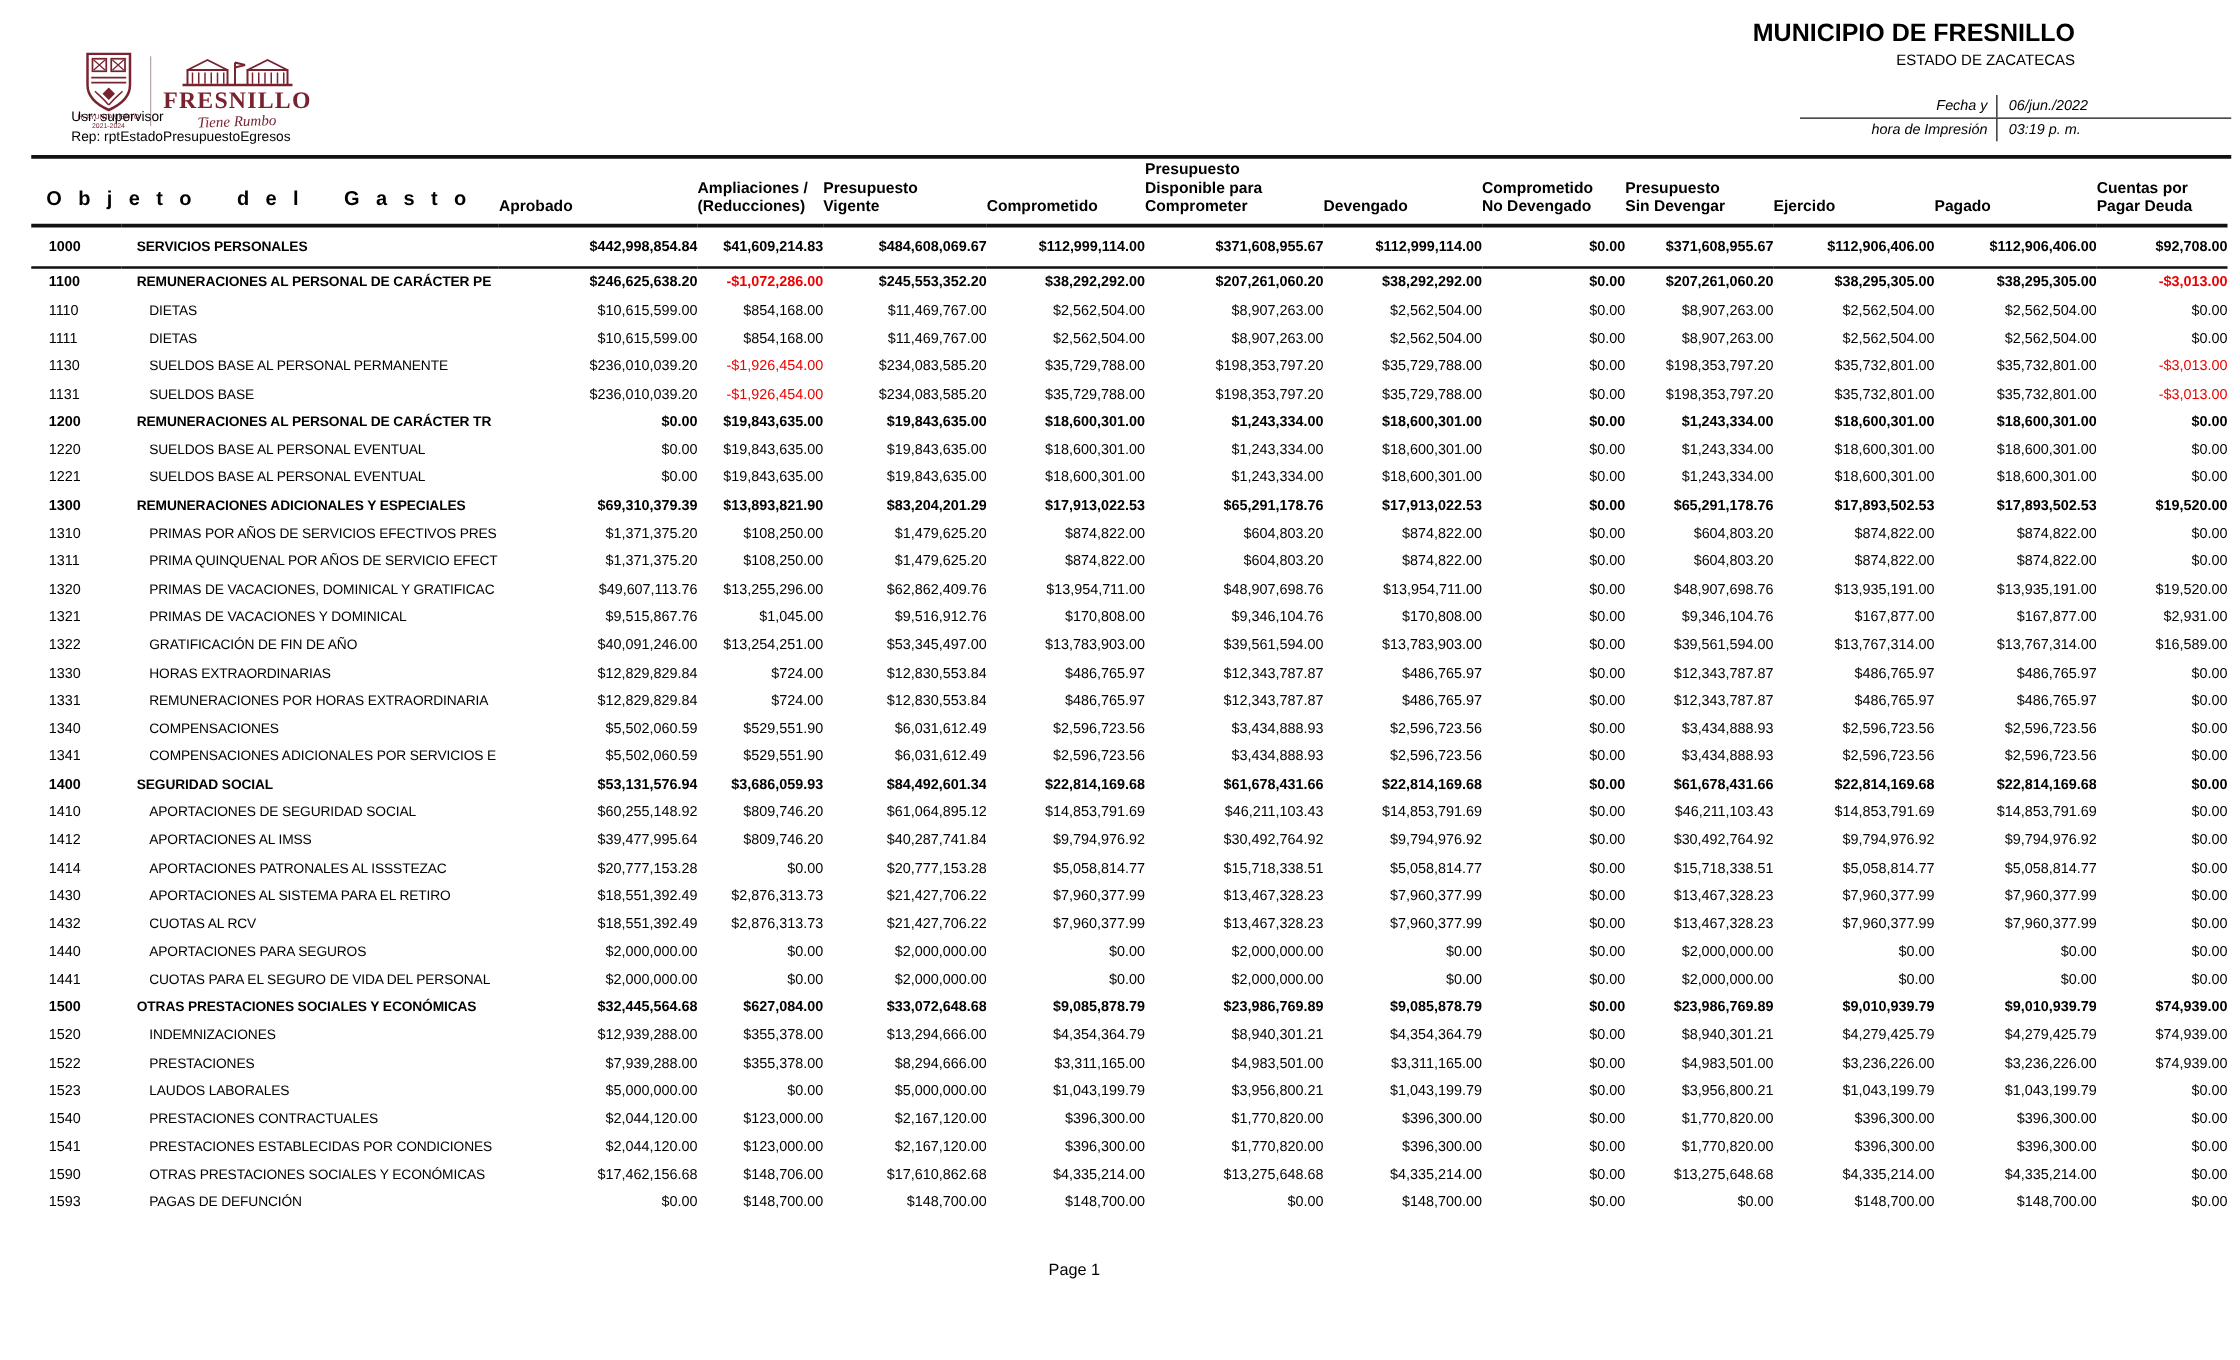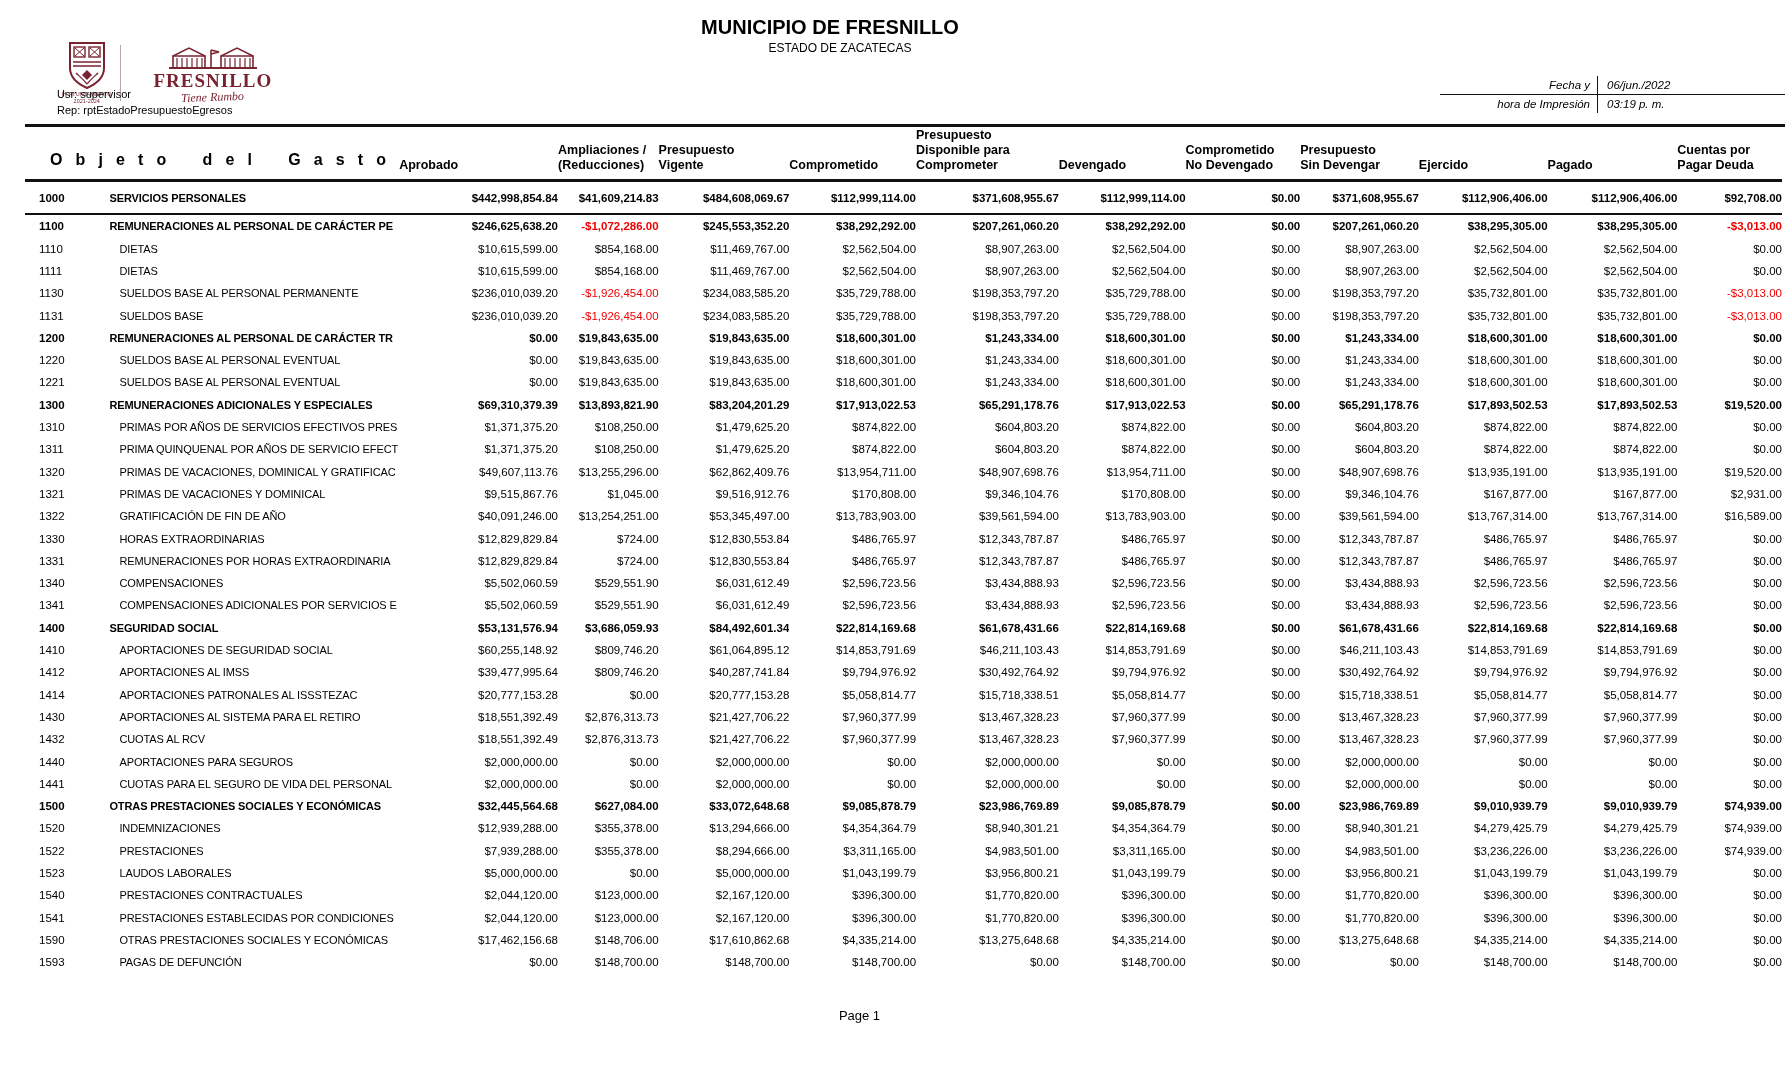--- a/index.html
+++ b/index.html
@@ -5,55 +5,55 @@
   html,body{margin:0;padding:0;}
   body{
     width:1792px;height:1088px;position:relative;overflow:hidden;
     background:#ffffff;color:#000;
     font-family:"Liberation Sans", sans-serif;
     -webkit-font-smoothing:antialiased;
   }
   
   .logo-wrap{position:absolute;left:62px;top:38px;display:flex;align-items:center;height:70px;}
   .logo-divider{width:1px;height:56px;background:#b9a6a6;margin:0 10px 0 8px;}
-  .brand{display:flex;flex-direction:column;align-items:center;line-height:1;margin-left:23px;}
+  .brand{display:flex;flex-direction:column;align-items:center;line-height:1;}
   .brand-name{
     font-family:"Liberation Serif", serif;font-weight:bold;color:#7a2330;
     font-size:19px;letter-spacing:1px;margin-top:1px;
   }
   .brand-tag{
     font-family:"Liberation Serif", serif;font-style:italic;color:#7a2330;
     font-size:12px;margin-top:1px;transform:rotate(-2deg);
   }
   .shield-caption{font-size:5.5px;color:#7a2330;text-align:center;line-height:1.2;margin-top:1px;}
   .shield-col{display:flex;flex-direction:column;align-items:center;}
   .usr-line{position:absolute;left:57px;top:88px;font-size:11px;}
   .rep-line{position:absolute;left:57px;top:104px;font-size:11px;}
-  .titles{position:absolute;left:0;top:16px;width:1660px;text-align:center;}
+  .titles{position:absolute;left:0;top:16px;width:1660px;text-align:right;}
   .title1{font-size:20px;font-weight:bold;}
   .title2{font-size:12px;font-weight:normal;margin-top:2px;margin-left:20px;}
   .title3{font-size:15px;font-weight:bold;margin-top:9px;}
   .datebox{position:absolute;left:1440px;top:76px;width:345px;font-size:11.5px;}
   .daterow{display:flex;align-items:flex-start;font-style:italic;}
   .daterow .lbl{width:150px;text-align:right;padding:3px 7px 3px 0;}
   .daterow .val{border-left:1.5px solid #111;padding:3px 0 3px 9px;flex:1;}
   .daterow.first{border-bottom:1.5px solid #111;}
   .rule-top{position:absolute;left:25px;width:1760px;top:124px;border-top:3.5px solid #111;}
   
   table.report{
     position:absolute;left:25px;top:128px;width:1757px;
     border-collapse:collapse;table-layout:fixed;
   }
   thead th{
     vertical-align:bottom;padding:0 0 7px 0;border-bottom:3px solid #111;
     font-size:12.5px;font-weight:bold;line-height:1.18;white-space:pre-line;
     text-align:left;
   }
   th.objeto{
-    text-align:right;font-size:16px;letter-spacing:0.82em;word-spacing:0.35em;
+    text-align:left;font-size:16px;letter-spacing:0.82em;word-spacing:0.35em;
     padding-left:12px;padding-bottom:9px;white-space:nowrap;
   }
   tbody td{
     font-size:11.5px;height:22.3px;padding:0;white-space:nowrap;overflow:hidden;
     vertical-align:middle;
   }
   tbody tr:first-child td{height:31px;}
   td.code{padding-left:14px;}
   td.desc{padding-left:12px;font-size:11px;letter-spacing:-0.1px;}
   tr.detail td.desc{padding-left:22px;}

